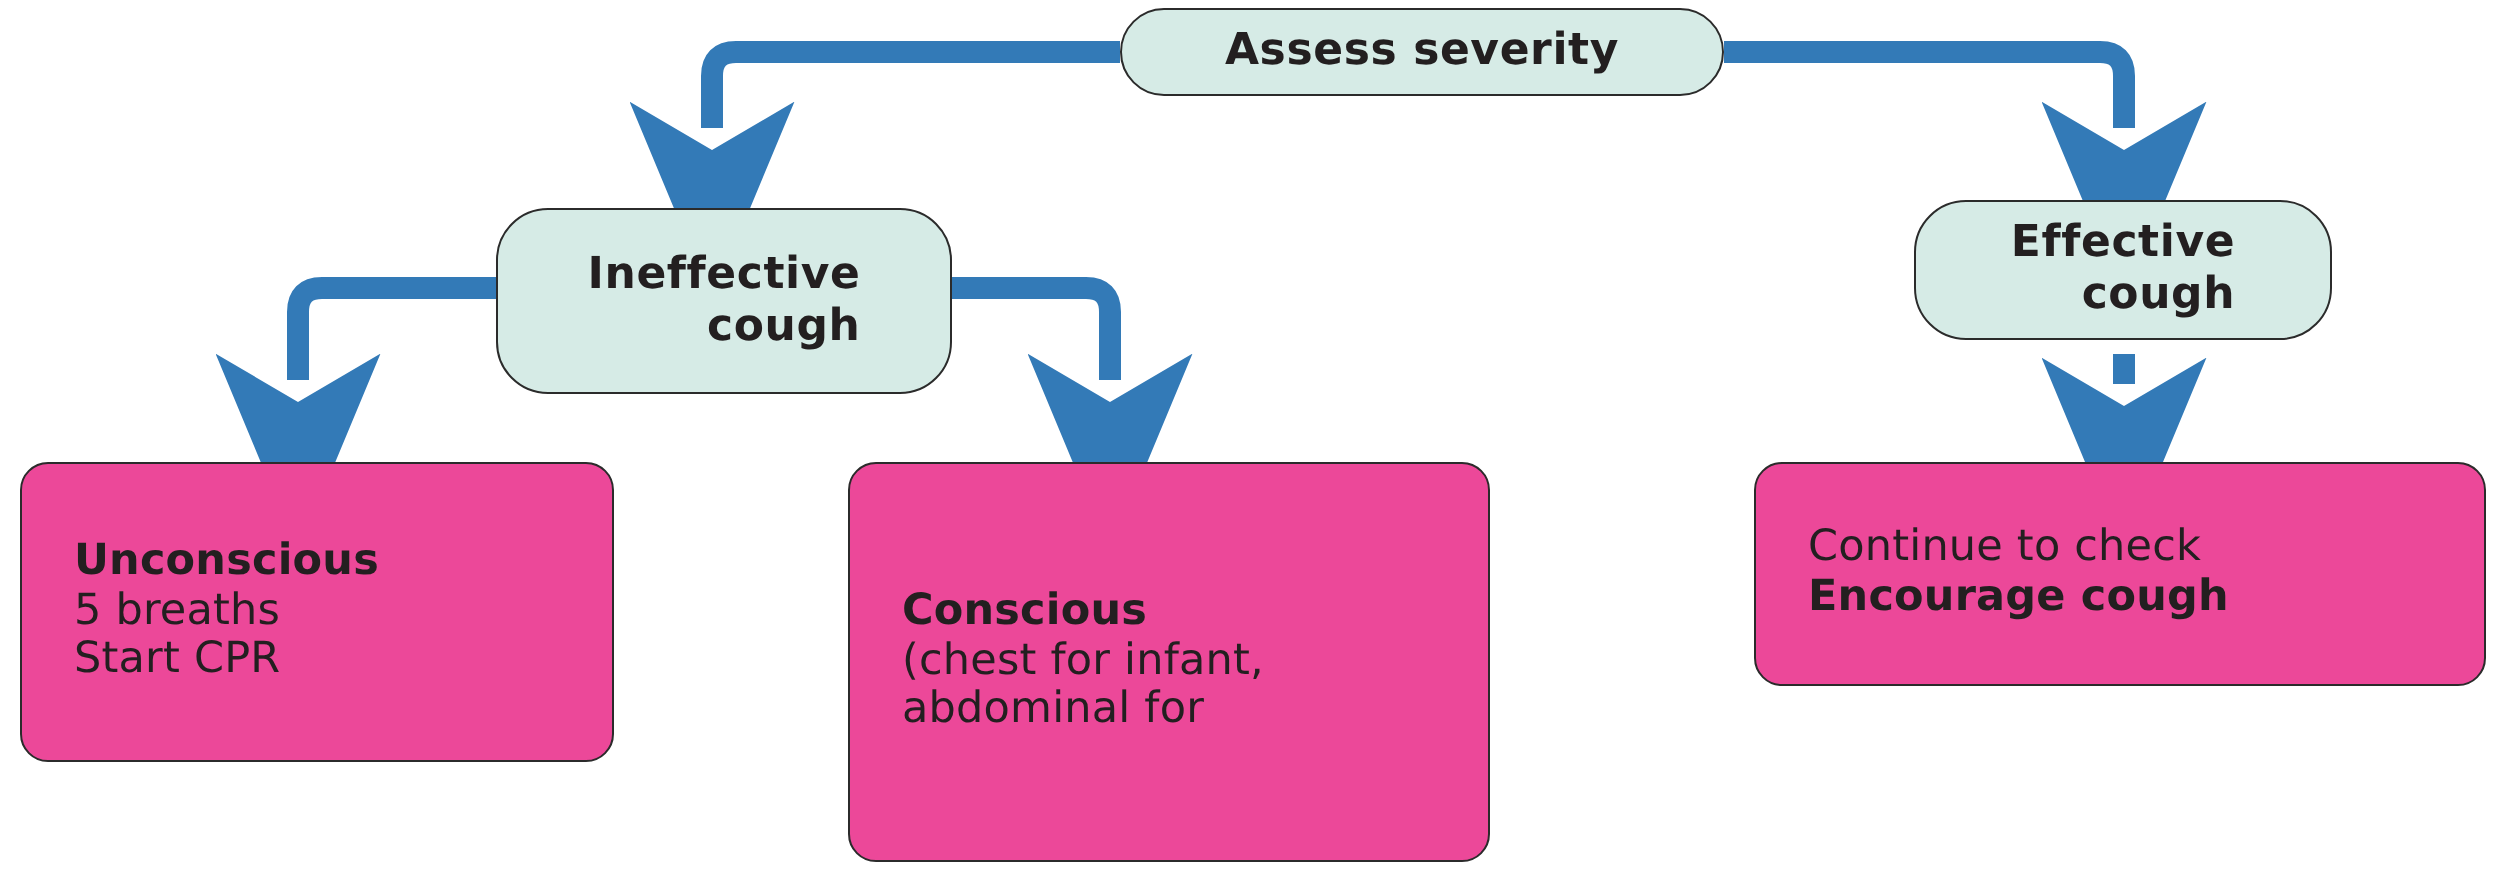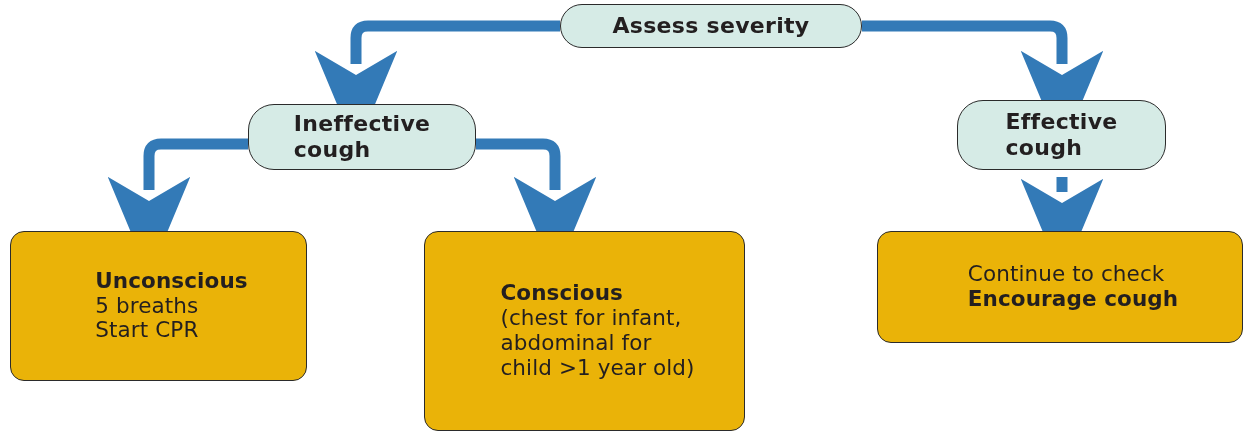--- a/index.html
+++ b/index.html
@@ -31,29 +31,29 @@
     box-sizing: border-box;
     border: 1.3px solid #2b2b2b;
     display: flex;
     flex-direction: column;
     justify-content: center;
   }
   .node-decision {
     background: #d6ebe6;
     border-radius: 26px;
     align-items: center;
-    text-align: left;
+    text-align: right;
   }
   .node-decision.pill {
     border-radius: 24px;
   }
   .node-action {
-    background: #eab308;
+    background: #ec4899;
     border-radius: 14px;
-    align-items: center;
+    align-items: flex-start;
     text-align: left;
   }
   .node-line {
     color: #231f20;
     font-size: 21.5px;
     line-height: 1.16;
     white-space: pre;
     letter-spacing: 0.1px;
   }
   .node-decision .node-line {
@@ -96,21 +96,21 @@
 
     <path d="M 1062,177 L 1062,192" fill="none" stroke="#337ab7" stroke-width="11" stroke-linecap="butt" marker-end="url(#arrowhead)"></path>
   </svg>
 
   <div class="node-box node-decision pill" style="left:560px; top:4px; width:302px; height:44px;">
     <div class="inner">
       <div class="node-line">Assess severity</div>
     </div>
   </div>
 
-  <div class="node-box node-decision" style="left:248px; top:104px; width:228px; height:66px;">
+  <div class="node-box node-decision" style="left:248px; top:104px; width:228px; height:93px;">
     <div class="inner">
       <div class="node-line">Ineffective</div>
       <div class="node-line">cough</div>
     </div>
   </div>
 
   <div class="node-box node-decision" style="left:957px; top:100px; width:209px; height:70px;">
     <div class="inner">
       <div class="node-line">Effective</div>
       <div class="node-line">cough</div>
@@ -123,21 +123,20 @@
       <div class="node-line">5 breaths</div>
       <div class="node-line">Start CPR</div>
     </div>
   </div>
 
   <div class="node-box node-action" style="left:424px; top:231px; width:321px; height:200px;border-radius:14px;">
     <div class="inner">
       <div class="node-line head">Conscious</div>
       <div class="node-line">(chest for infant,</div>
       <div class="node-line">abdominal for</div>
-      <div class="node-line">child &gt;1 year old)</div>
     </div>
   </div>
 
   <div class="node-box node-action" style="left:877px; top:231px; width:366px; height:112px;">
     <div class="inner">
       <div class="node-line">Continue to check</div>
       <div class="node-line head">Encourage cough</div>
     </div>
   </div>
 

